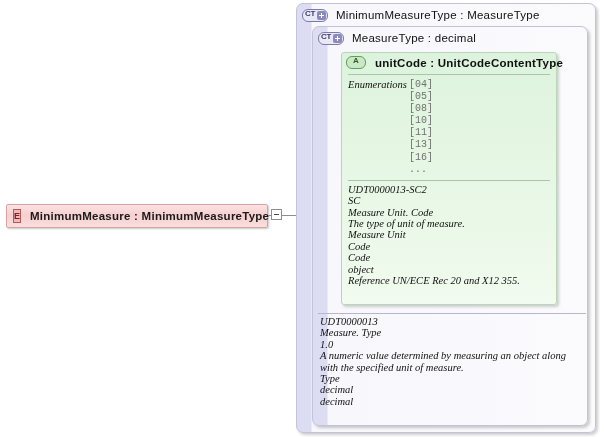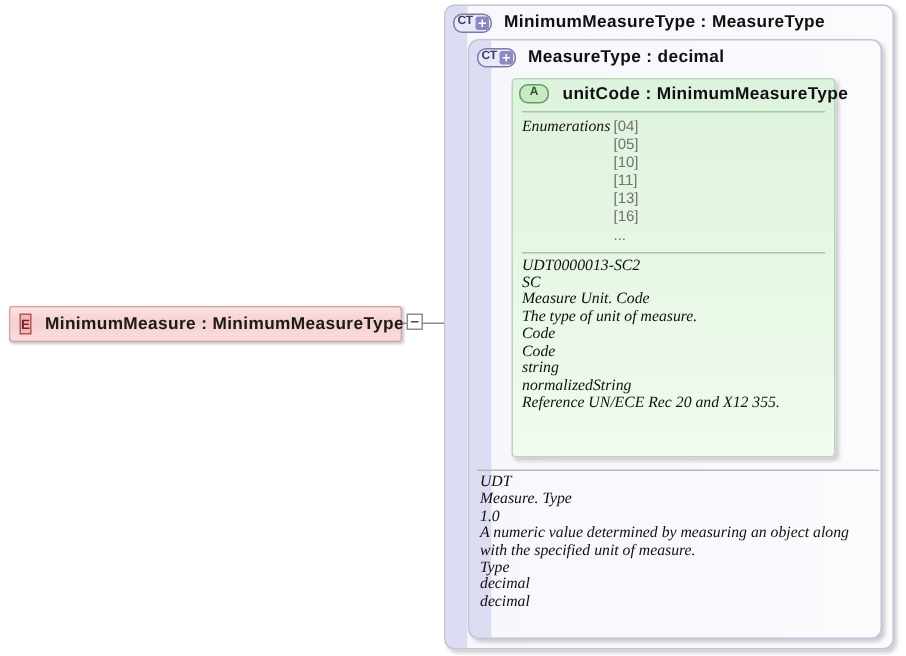--- a/index.html
+++ b/index.html
@@ -156,21 +156,21 @@
     content: "";
     position: absolute;
     background: #ffffff;
   }
   .ct-icon .ct-plus::before { left: 2px; top: 4px; width: 5px; height: 1px; }
   .ct-icon .ct-plus::after { left: 4px; top: 2px; width: 1px; height: 5px; }
 
   .ct-title {
     margin-left: 8px;
     font-size: 11.5px;
-    font-weight: bold;
+    font-weight: normal;
     letter-spacing: 0.25px;
     white-space: nowrap;
     color: #101010;
   }
 
   
   #attr-box {
     position: absolute;
     left: 341px;
     top: 52px;
@@ -236,21 +236,21 @@
     color: #111111;
     font-family: "Liberation Serif", serif;
   }
   #enum-values {
     margin-left: 67px;
     font-size: 10px;
     color: #707070;
     font-family: "Liberation Sans", sans-serif;
     line-height: 12.1px;
   }
-  #enum-values div { white-space: nowrap; }
+  #enum-values div { white-space: nowrap; font-family: Liberation Mono, monospace; }
 
   #attr-doc {
     padding: 3px 6px 0 6px;
     font-family: "Liberation Serif", serif;
     font-style: italic;
     font-size: 10.5px;
     line-height: 11.4px;
     color: #101010;
   }
 
@@ -306,53 +306,54 @@
     </span>
     <span class="ct-title">MeasureType : decimal</span>
   </div>
 </div>
 
 <div id="attr-box">
   <div id="attr-header">
     <span class="a-icon">
       <span class="a-text">A</span>
     </span>
-    <span id="attr-title">unitCode : MinimumMeasureType</span>
+    <span id="attr-title">unitCode : UnitCodeContentType</span>
   </div>
   <div class="hr-green"></div>
 
   <div id="enum-section">
     <span id="enum-label">Enumerations</span>
     <div id="enum-values">
         <div>[04]</div>
         <div>[05]</div>
+        <div>[08]</div>
         <div>[10]</div>
         <div>[11]</div>
         <div>[13]</div>
         <div>[16]</div>
         <div>...</div>
       </div>
   </div>
 
   <div class="hr-green" style="margin-top:4px;"></div>
   <div id="attr-doc">
       <div>UDT0000013-SC2</div>
       <div>SC</div>
       <div>Measure Unit. Code</div>
       <div>The type of unit of measure.</div>
+      <div>Measure Unit</div>
       <div>Code</div>
       <div>Code</div>
-      <div>string</div>
-      <div>normalizedString</div>
+      <div>object</div>
       <div>Reference UN/ECE Rec 20 and X12 355.</div>
     </div>
 </div>
 
 <div class="hr-blue" id="outer-doc-hr"></div>
 <div id="outer-doc">
-    <div>UDT</div>
+    <div>UDT0000013</div>
     <div>Measure. Type</div>
     <div>1.0</div>
     <div>A numeric value determined by measuring an object along with the specified unit of measure.</div>
     <div>Type</div>
     <div>decimal</div>
     <div>decimal</div>
   </div>
 
 </body></html>

